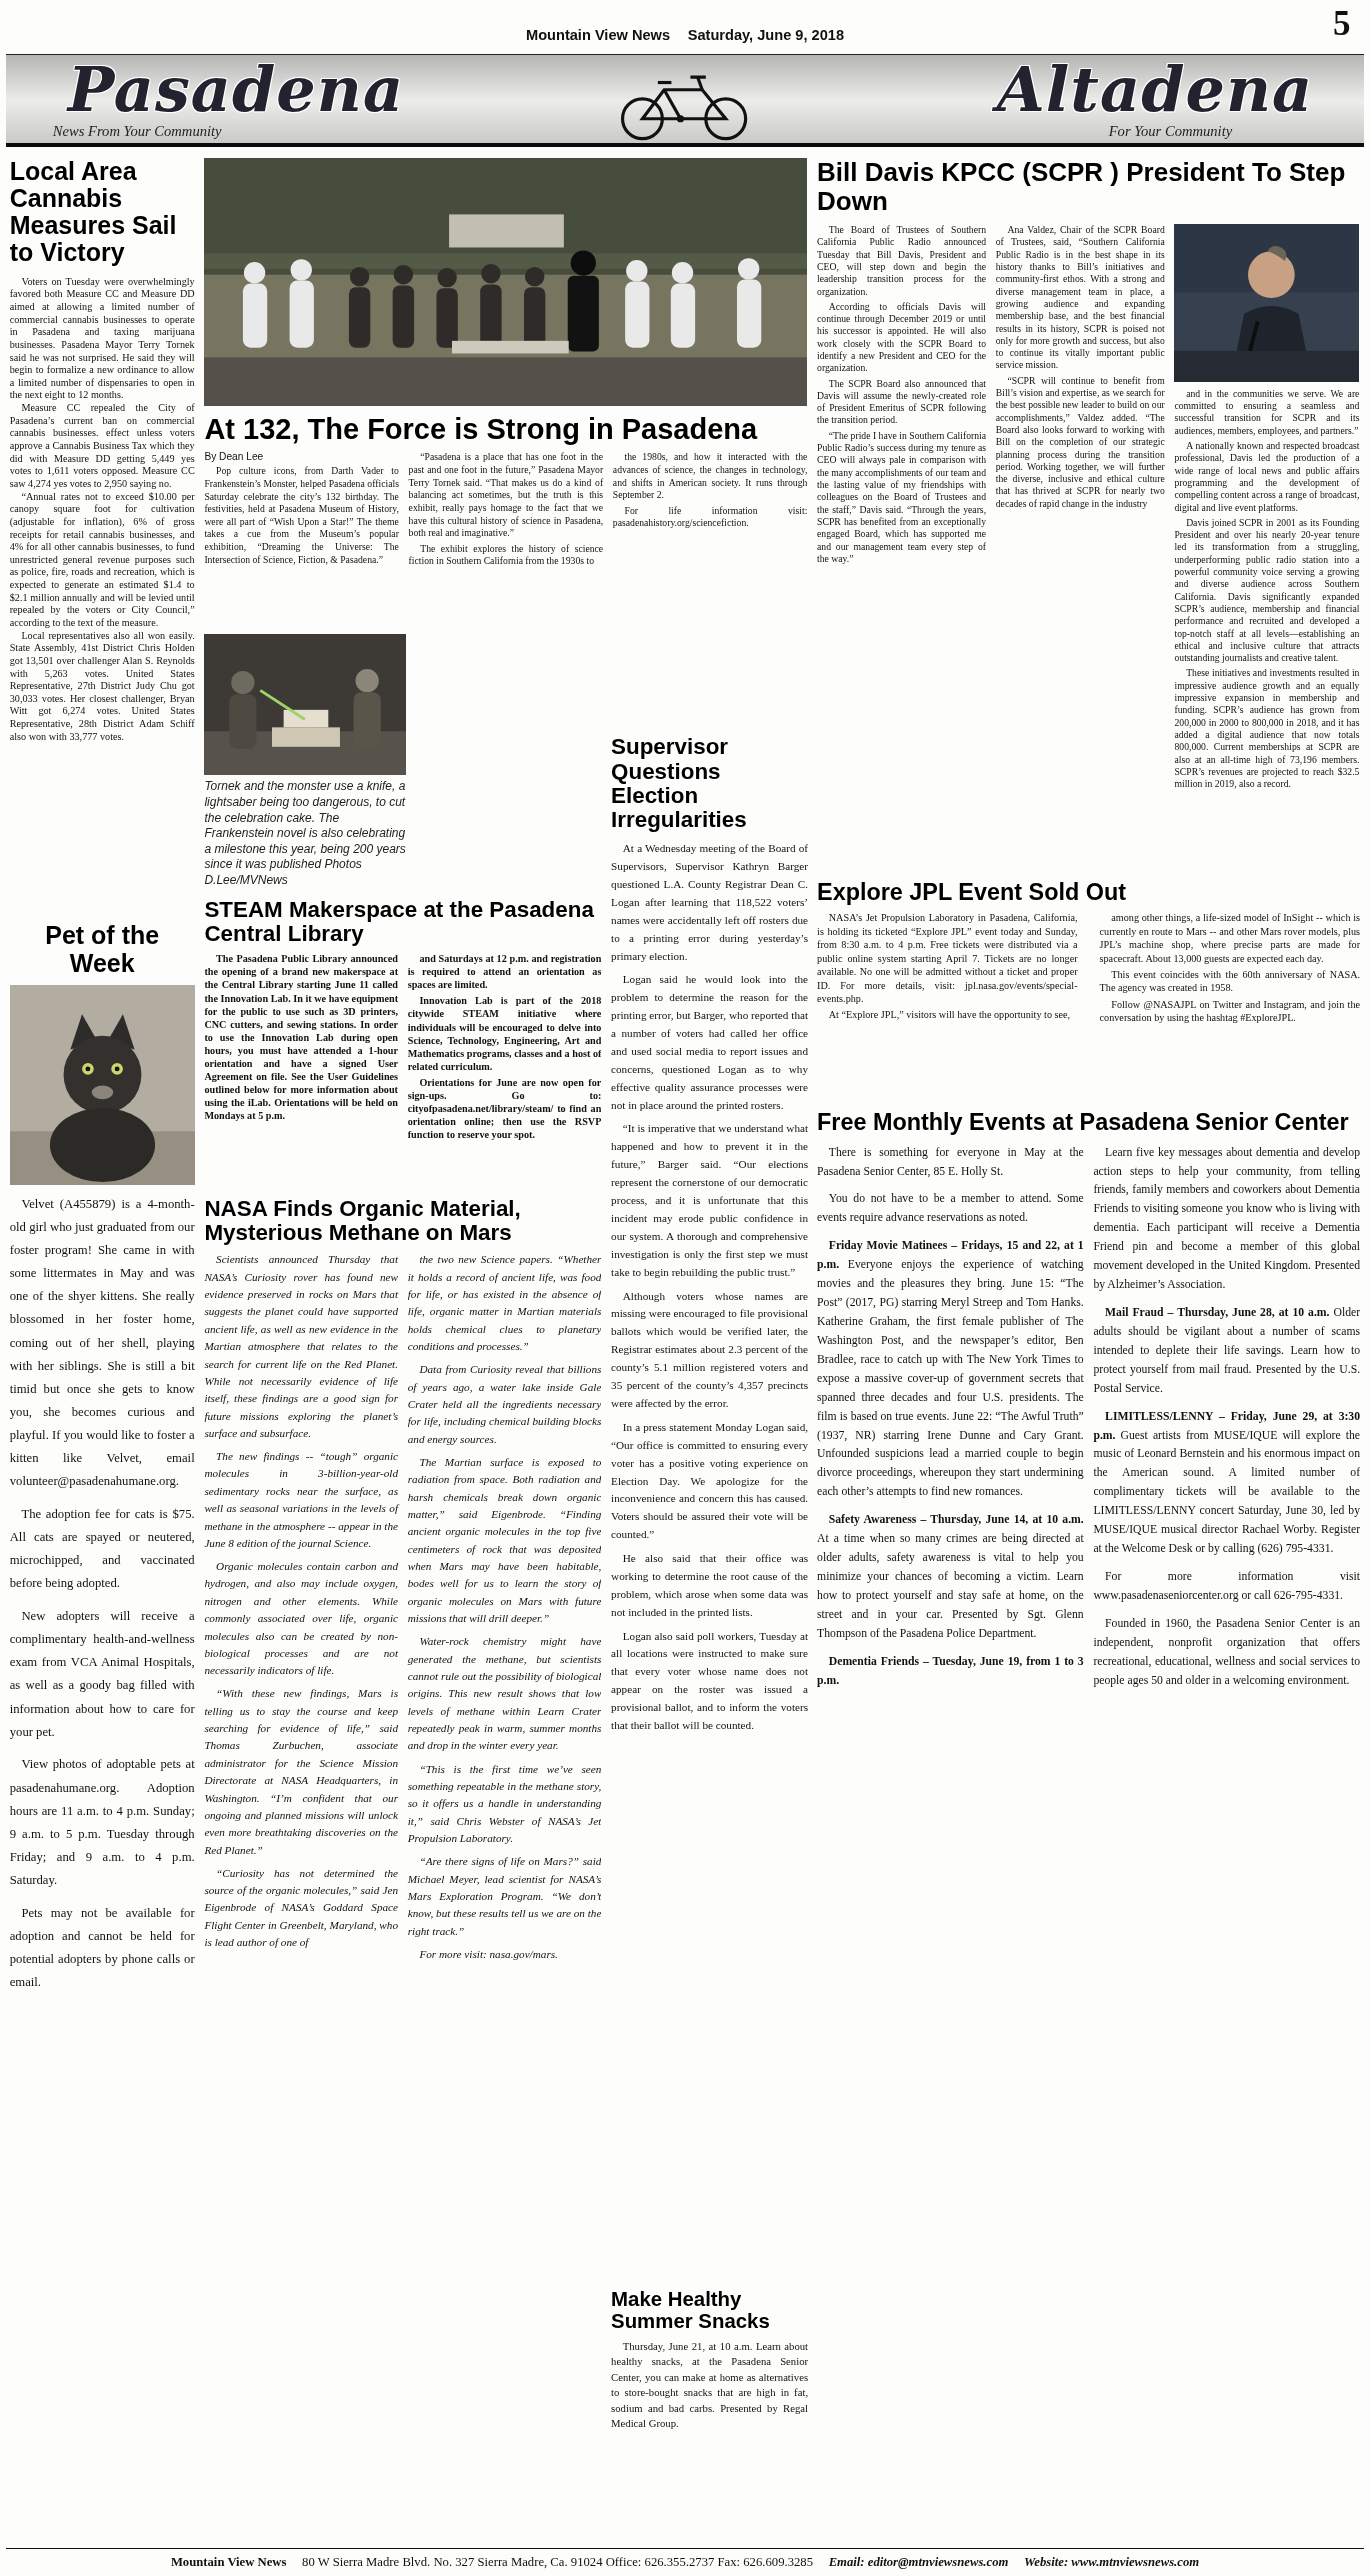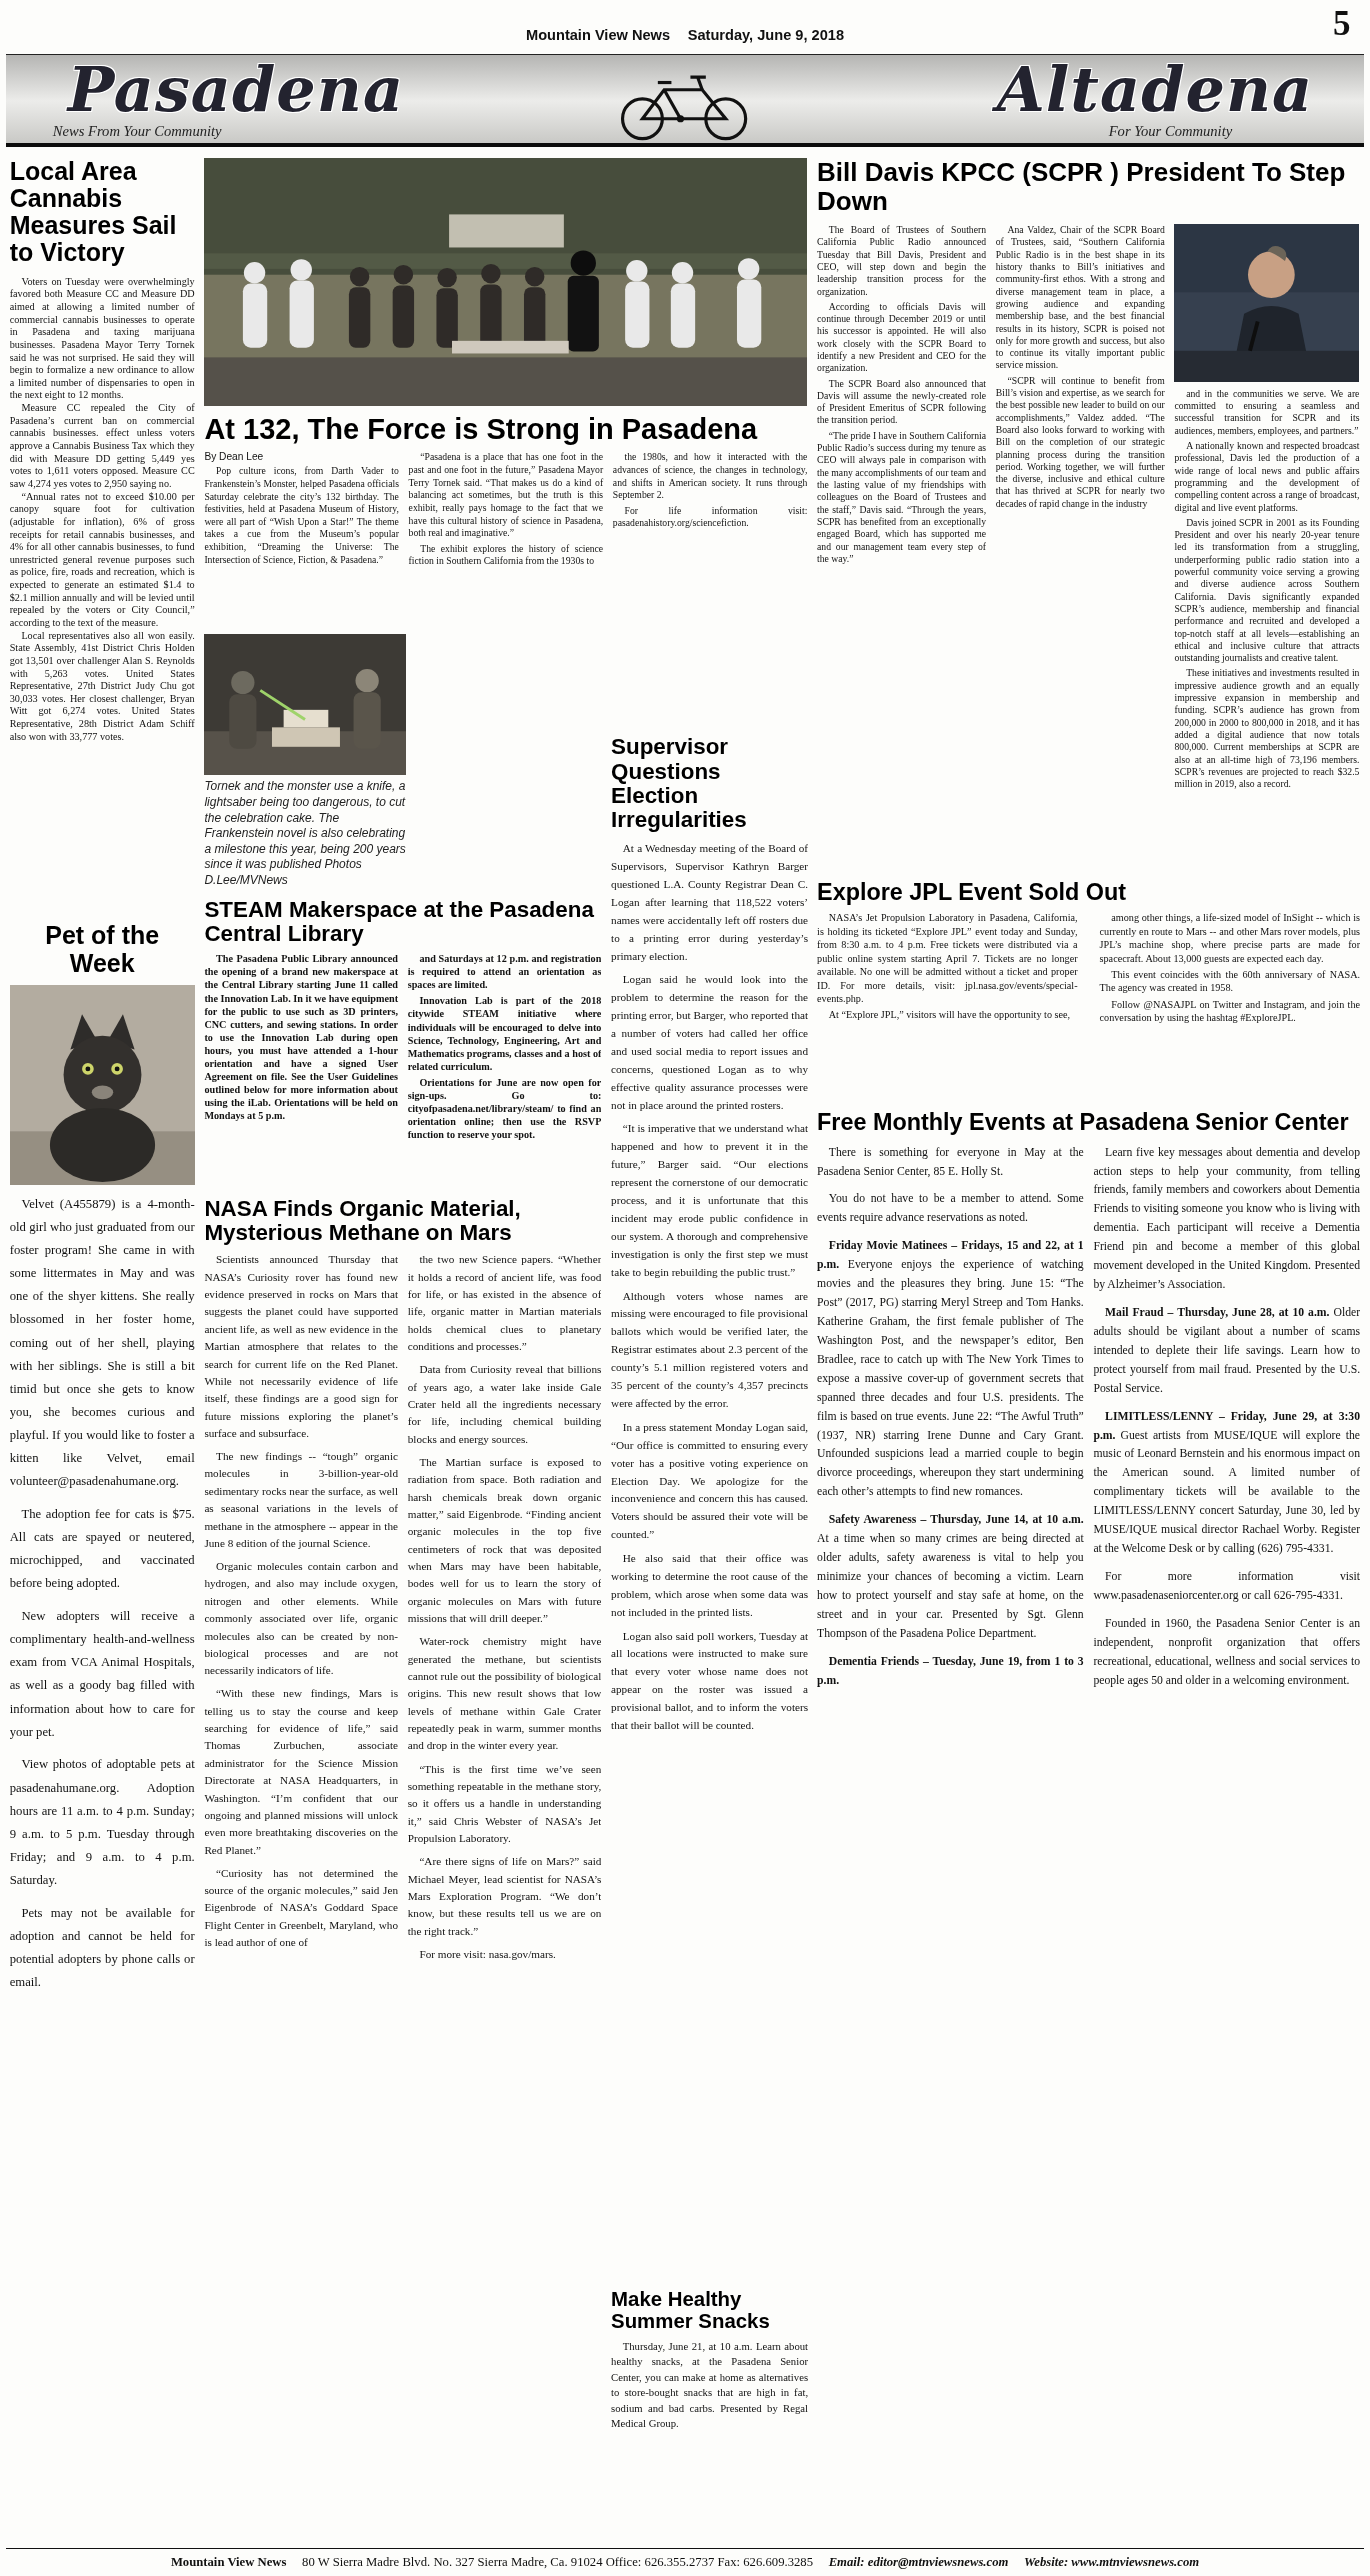--- a/index.html
+++ b/index.html
@@ -47,21 +47,21 @@
   .hl-force { font-size:29px; line-height:1.1; margin:7.8px 0 5.8px; }
   .force-cols { display:grid; grid-template-columns:repeat(3,1fr); column-gap:9.7px; height:183px; overflow:hidden; }
   .force-cols .para { font-size:9.7px; line-height:1.3; margin-bottom:2.9px; }
   .byline { font-family:"Liberation Sans", sans-serif; font-size:10.2px; margin-bottom:2.9px; }
   .center-bottom { display:grid; grid-template-columns:397px 197px; column-gap:9.7px; }
   .cake-photo { width:202px; height:141px; }
   .hl-steam, .hl-nasa { font-size:22.4px; line-height:1.08; margin:7.8px 0 5.8px; }
   .steam-cols { display:grid; grid-template-columns:1fr 1fr; column-gap:9.7px; height:237px; overflow:hidden; }
   .steam-cols .para { font-size:10.2px; font-weight:bold; line-height:1.28; margin-bottom:2.9px; }
   .nasa-cols { display:grid; grid-template-columns:1fr 1fr; column-gap:9.7px; height:1361px; overflow:hidden; }
-  .nasa-cols .para { font-size:11.2px; line-height:1.55; margin-bottom:5.8px; }
+  .nasa-cols .para { font-size:11.2px; line-height:1.55; margin-bottom:5.8px;font-style:italic; }
   .hl-sup { font-size:22.4px; line-height:1.08; margin-top:101px; margin-bottom:7.8px; }
   .sup-body { height:1440px; overflow:hidden; }
   .sup-body .para { font-size:11.2px; line-height:1.6; margin-bottom:5.8px; }
   .hl-snacks { font-size:20.4px; line-height:1.1; margin:7.8px 0 5.8px; }
   .snacks-body .para { font-size:10.7px; line-height:1.45; }
   
   .hl-davis { font-size:26px; line-height:1.12; margin-bottom:7.8px; }
   .davis-cols { display:grid; grid-template-columns:169px 169px 185px; column-gap:9.7px; height:644px; overflow:hidden; }
   .davis-cols .para { font-size:9.7px; line-height:1.27; margin-bottom:2.9px; }
   .davis-photo { width:185px; height:158px; margin-bottom:5.8px; }
@@ -232,21 +232,21 @@
                 <p class="para">Scientists announced Thursday that NASA’s Curiosity rover has found new evidence preserved in rocks on Mars that suggests the planet could have supported ancient life, as well as new evidence in the Martian atmosphere that relates to the search for current life on the Red Planet. While not necessarily evidence of life itself, these findings are a good sign for future missions exploring the planet’s surface and subsurface.</p>
                 <p class="para">The new findings -- “tough” organic molecules in 3-billion-year-old sedimentary rocks near the surface, as well as seasonal variations in the levels of methane in the atmosphere -- appear in the June 8 edition of the journal Science.</p>
                 <p class="para">Organic molecules contain carbon and hydrogen, and also may include oxygen, nitrogen and other elements. While commonly associated over life, organic molecules also can be created by non-biological processes and are not necessarily indicators of life.</p>
                 <p class="para">“With these new findings, Mars is telling us to stay the course and keep searching for evidence of life,” said Thomas Zurbuchen, associate administrator for the Science Mission Directorate at NASA Headquarters, in Washington. “I’m confident that our ongoing and planned missions will unlock even more breathtaking discoveries on the Red Planet.”</p>
                 <p class="para">“Curiosity has not determined the source of the organic molecules,” said Jen Eigenbrode of NASA’s Goddard Space Flight Center in Greenbelt, Maryland, who is lead author of one of</p>
               </div>
             <div>
                 <p class="para">the two new Science papers. “Whether it holds a record of ancient life, was food for life, or has existed in the absence of life, organic matter in Martian materials holds chemical clues to planetary conditions and processes.”</p>
                 <p class="para">Data from Curiosity reveal that billions of years ago, a water lake inside Gale Crater held all the ingredients necessary for life, including chemical building blocks and energy sources.</p>
                 <p class="para">The Martian surface is exposed to radiation from space. Both radiation and harsh chemicals break down organic matter,” said Eigenbrode. “Finding ancient organic molecules in the top five centimeters of rock that was deposited when Mars may have been habitable, bodes well for us to learn the story of organic molecules on Mars with future missions that will drill deeper.”</p>
-                <p class="para">Water-rock chemistry might have generated the methane, but scientists cannot rule out the possibility of biological origins. This new result shows that low levels of methane within Gale Crater repeatedly peak in warm, summer months and drop in the winter every year.</p>
+                <p class="para">Water-rock chemistry might have generated the methane, but scientists cannot rule out the possibility of biological origins. This new result shows that low levels of methane within Learn Crater repeatedly peak in warm, summer months and drop in the winter every year.</p>
                 <p class="para">“This is the first time we’ve seen something repeatable in the methane story, so it offers us a handle in understanding it,” said Chris Webster of NASA’s Jet Propulsion Laboratory.</p>
                 <p class="para">“Are there signs of life on Mars?” said Michael Meyer, lead scientist for NASA’s Mars Exploration Program. “We don’t know, but these results tell us we are on the right track.”</p>
                 <p class="para">For more visit: nasa.gov/mars.</p>
               </div>
           </div>
         </div>
 
         <div class="cb-right">
           <h2 class="headline hl-sup">Supervisor Questions Election Irregularities</h2>
           <div class="sup-body">

